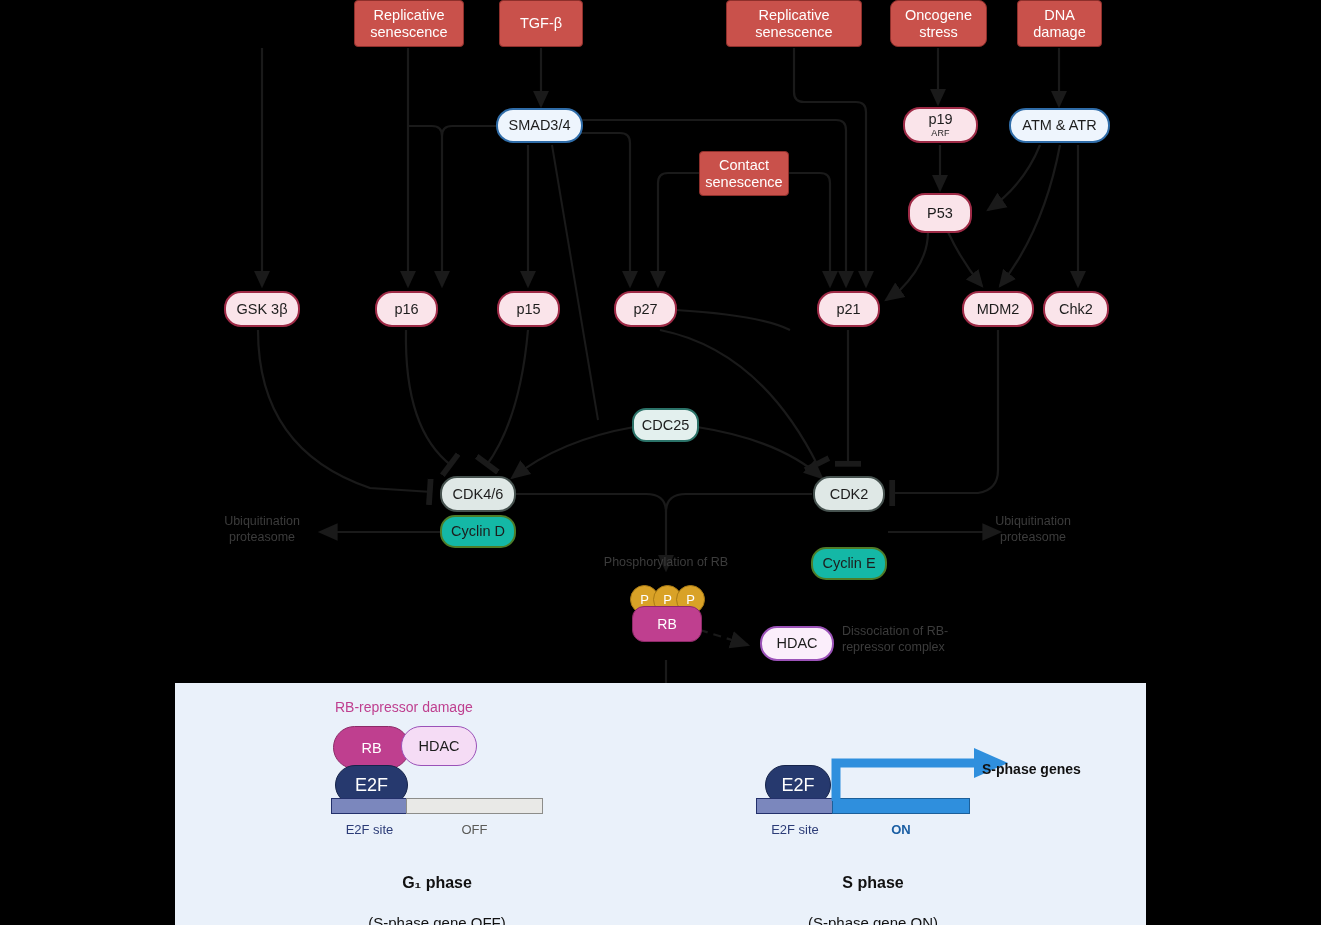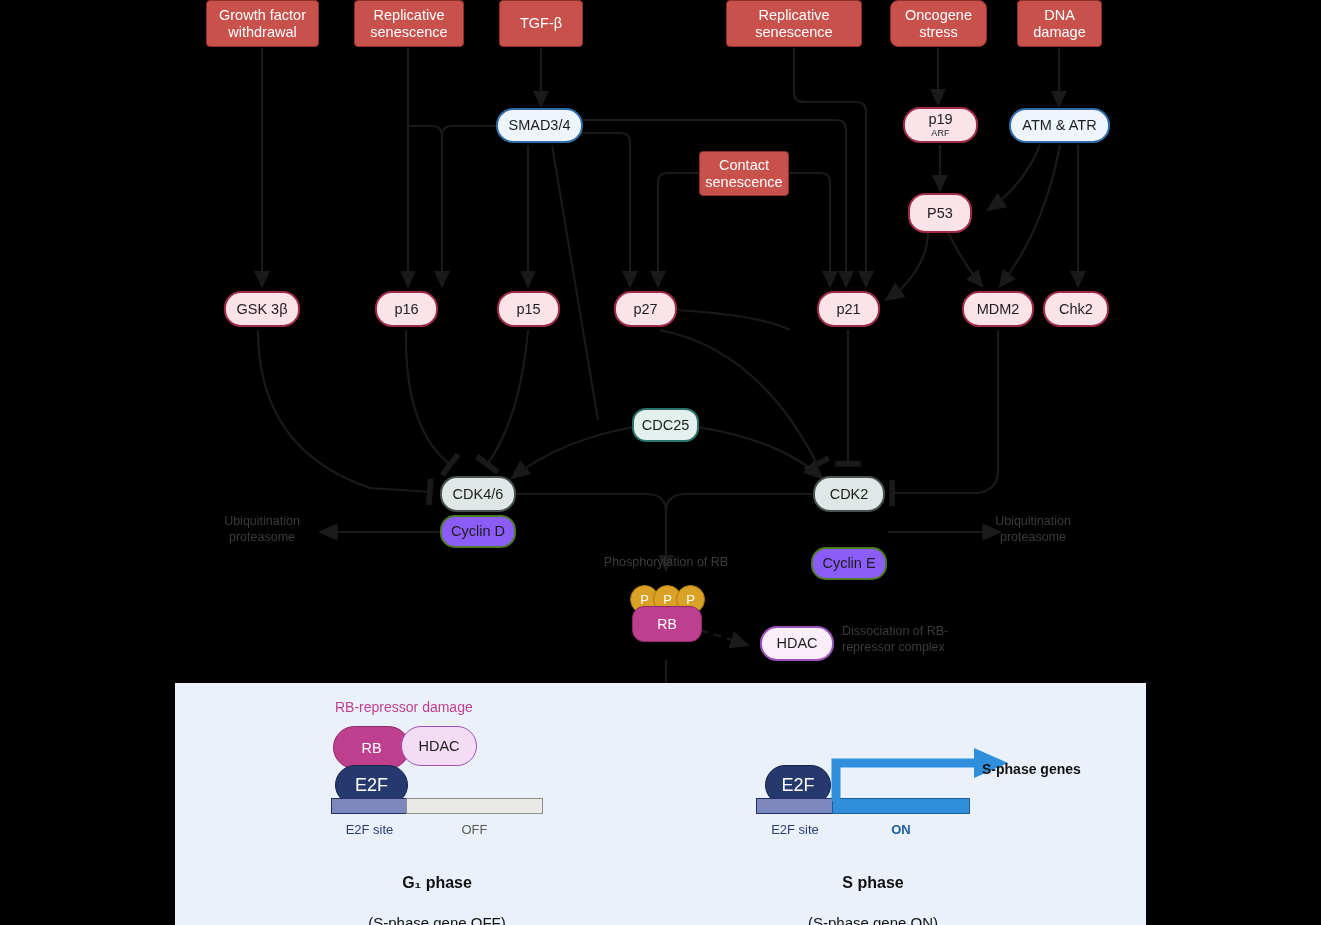--- a/index.html
+++ b/index.html
@@ -44,21 +44,21 @@
     background:#e3f0ee;border:2.5px solid #2b7268;border-radius:14px;
     color:#1d1d1d;font-size:14.5px;
   }
   
   .cdk{
     background:#dfe8e6;border:2px solid #46524f;border-radius:17px;
     color:#1d1d1d;font-size:14.5px;
   }
   
   .cyc{
-    background:#8b5cf6;border:2px solid #4e7d29;border-radius:15px;
+    background:#14b8a6;border:2px solid #4e7d29;border-radius:15px;
     color:#1d1d1d;font-size:14.5px;
   }
   
   .hdacn{
     background:#fbeefb;border:2.5px solid #9b52b8;border-radius:17px;
     color:#1d1d1d;font-size:14.5px;
   }
 
   .sup{font-size:9px;vertical-align:super;letter-spacing:.2px;}
 
@@ -196,22 +196,20 @@
       <path d="M700,630 L748,645" stroke-dasharray="8 6" marker-end="url(#arw2)"></path>
 
       <path d="M546,807 L760,807" marker-end="url(#arw)"></path>
 
       <path d="M666,660 L666,770 Q666,807 630,807"></path>
     </g>
   </svg>
 
   <div class="panel" style="left:175px;top:683px;width:971px;height:242px;"></div>
 
-  <div class="node stim" style="left:206px;top:0px;width:113px;height:47px;">Growth factor
-withdrawal</div>
 
   <div class="node stim" style="left:354px;top:0px;width:110px;height:47px;">Replicative
 senescence</div>
 
   <div class="node stim" style="left:499px;top:0px;width:84px;height:47px;">TGF-β</div>
 
   <div class="node stim" style="left:726px;top:0px;width:136px;height:47px;">Replicative
 senescence</div>
 
   <div class="node stim" style="left:890px;top:0px;width:97px;height:47px;border-radius:8px;">Oncogene

